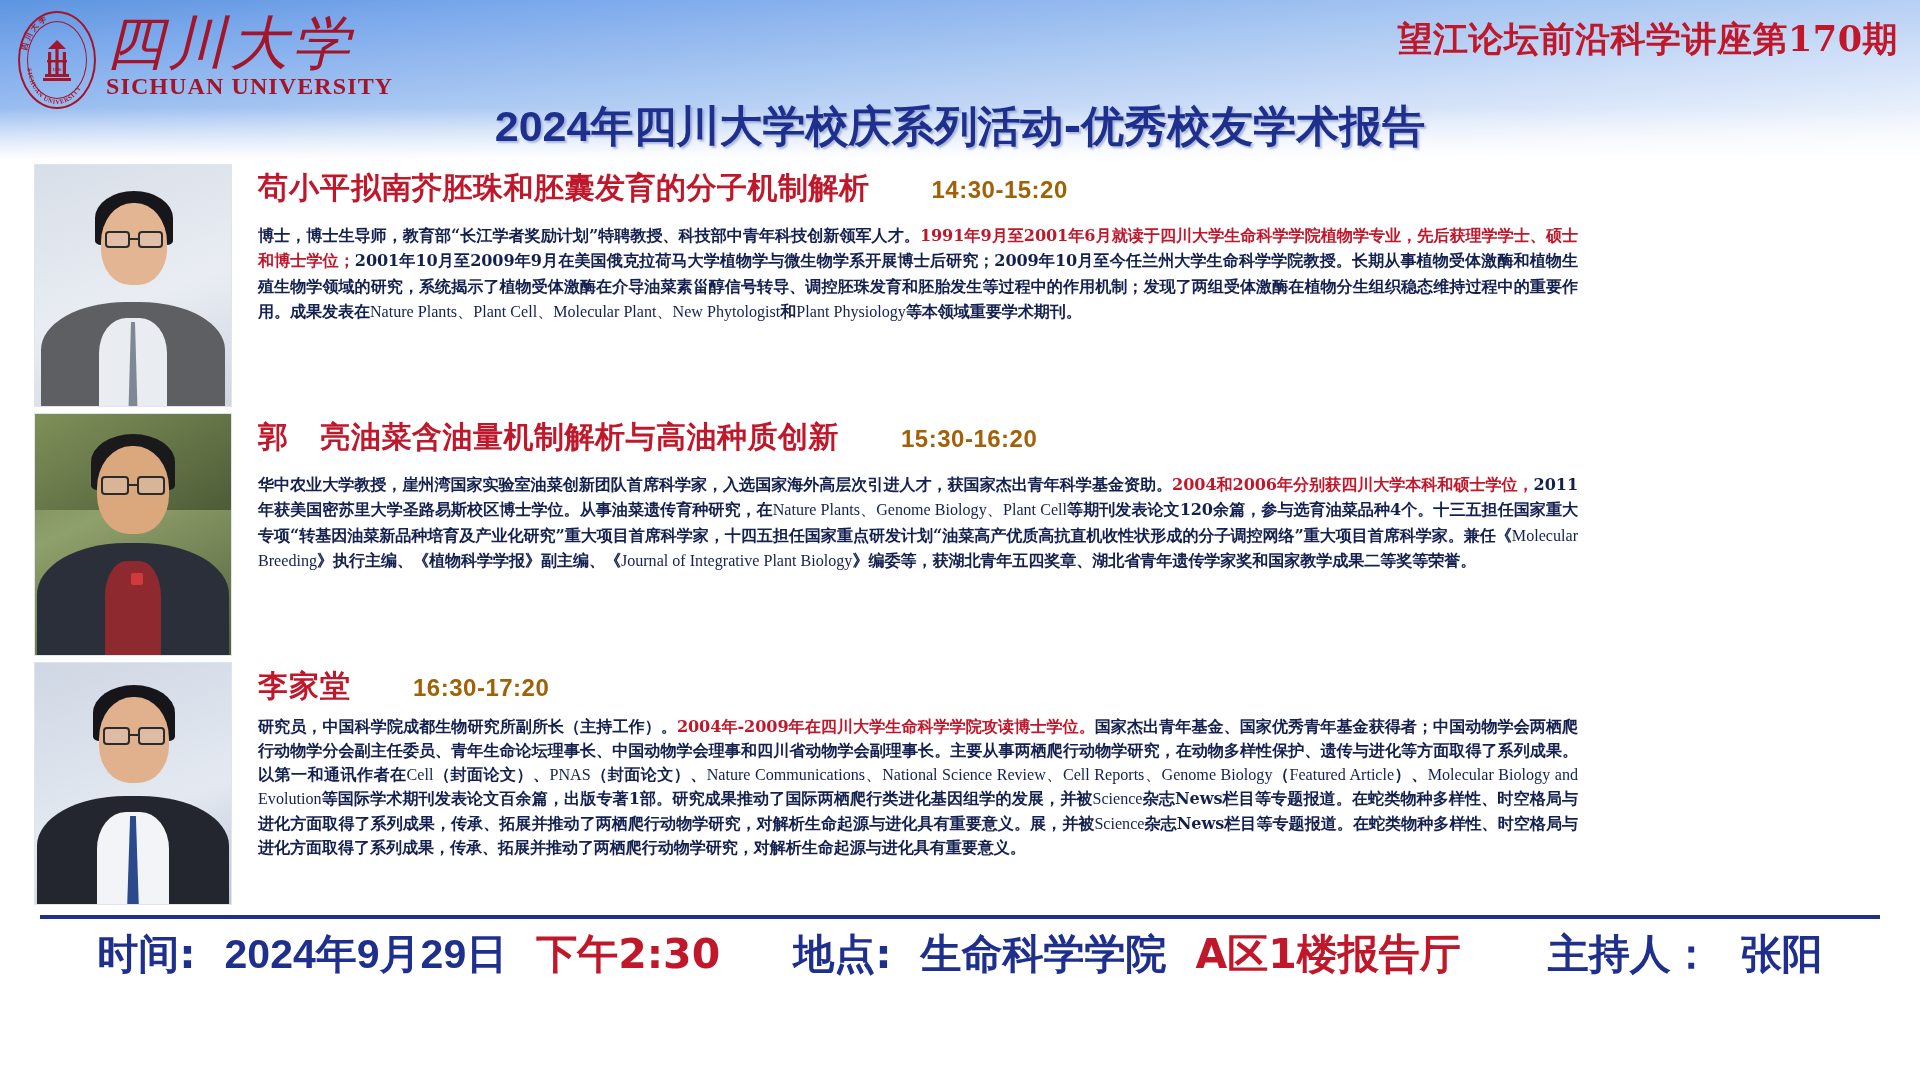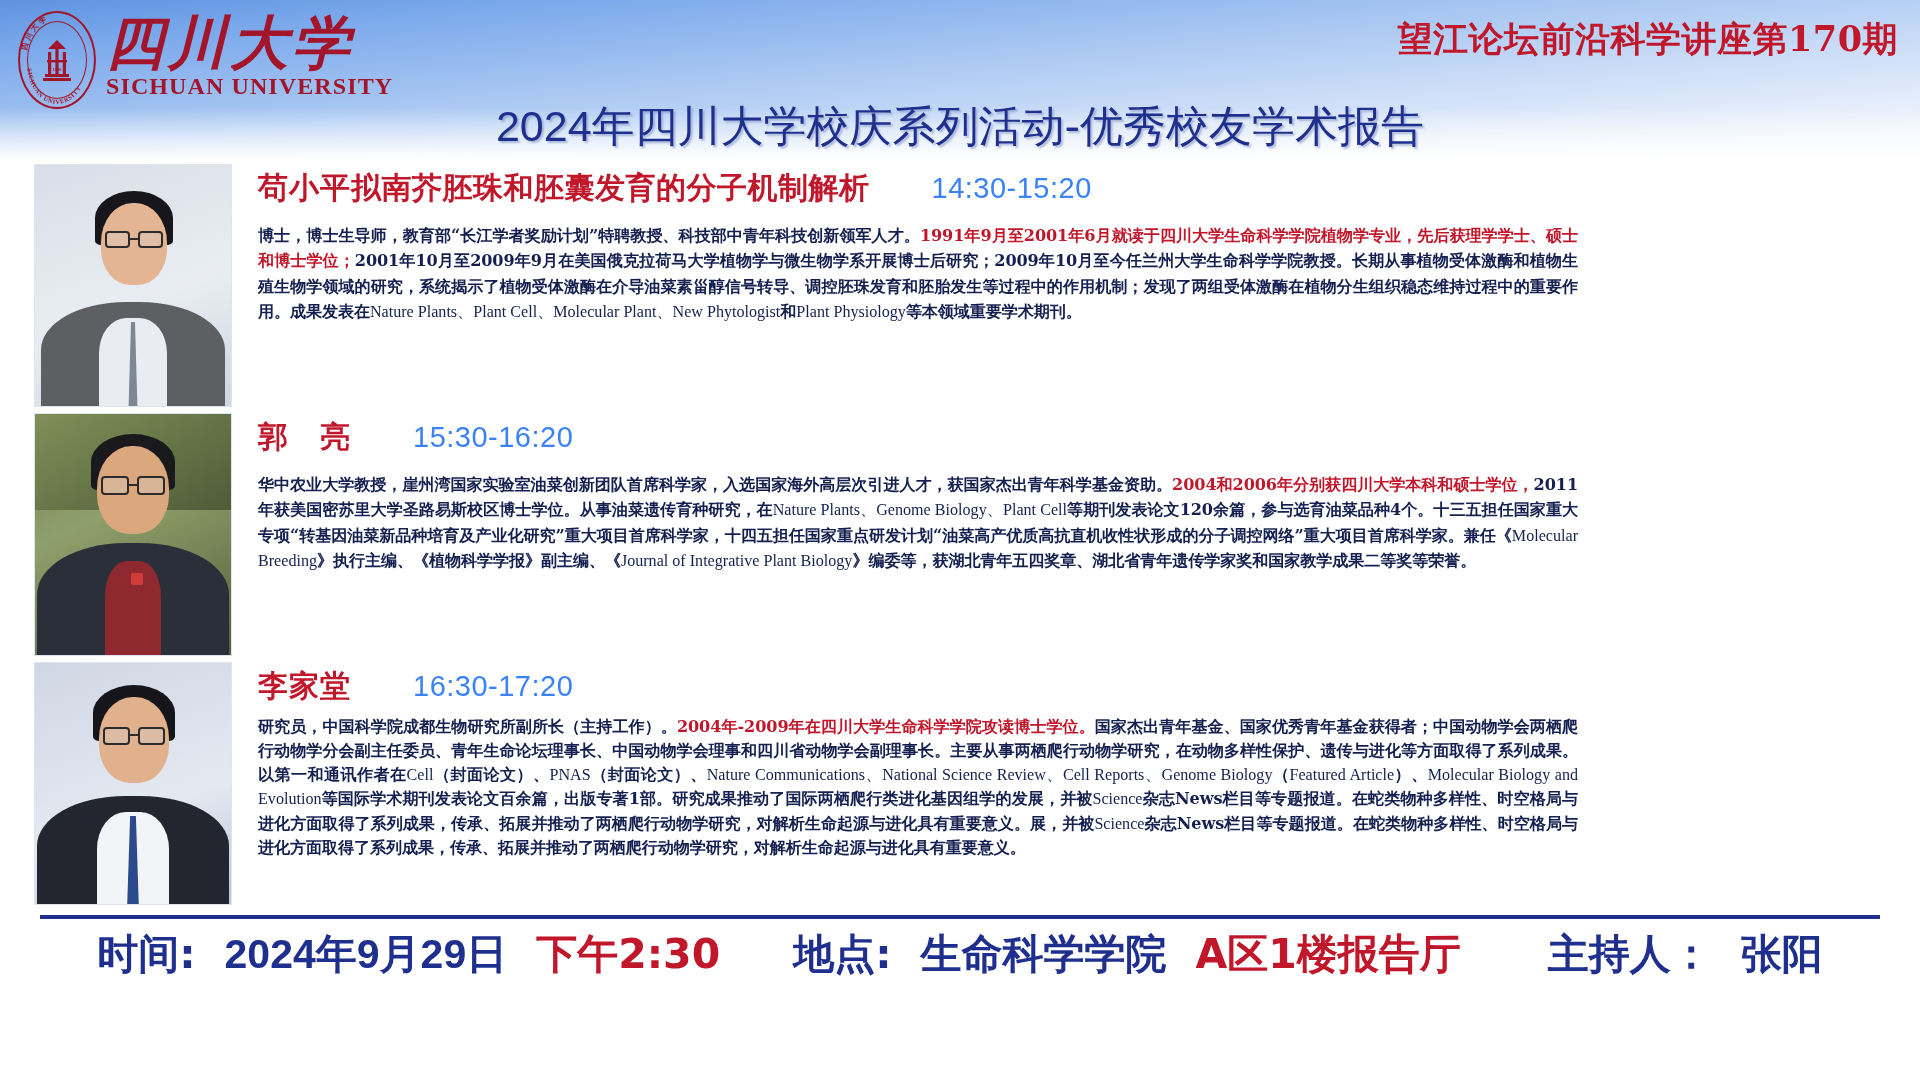--- a/index.html
+++ b/index.html
@@ -70,21 +70,21 @@
     position: absolute;
     left: 0; top: 0; width: 86px; height: 104px;
   }
   .wordmark {
     margin-left: 6px;
     padding-top: 4px;
   }
   .wordmark .cn {
     font-family: "DejaVu Serif", serif;
     font-size: 58px;
-    font-weight: 700;
+    font-weight: 400;
     color: #a3152a;
     letter-spacing: 4px;
     line-height: 1.08;
     font-style: italic;
     white-space: nowrap;
   }
   .wordmark .en {
     font-family: "Liberation Serif", serif;
     font-size: 24px;
     font-weight: 700;
@@ -114,21 +114,21 @@
     position: absolute;
     left: 0; right: 0;
     top: 98px;
     text-align: center;
     z-index: 6;
     white-space: nowrap;
   }
   .poster-title span {
     font-family: "DejaVu Sans", sans-serif;
     font-size: 43px;
-    font-weight: 400;
+    font-weight: 700;
     color: #1f2f8e;
     letter-spacing: 0px;
     text-shadow: 2px 2px 2px rgba(120,140,190,0.55);
   }
   .poster-title .year {
     font-family: "Liberation Sans", sans-serif;
     color: #1f2f8e;
   }
 
   
@@ -172,23 +172,23 @@
   }
   .speaker-topic {
     font-family: "DejaVu Sans", sans-serif;
     font-size: 30px;
     font-weight: 700;
     color: #c0172a;
     letter-spacing: 0.5px;
   }
   .speaker-time {
     font-family: "Liberation Sans", sans-serif;
-    font-size: 29px;
-    font-weight: 400;
-    color: #3b82f6;
+    font-size: 24px;
+    font-weight: 700;
+    color: #a16207;
     margin-left: 62px;
     letter-spacing: 0.5px;
   }
   .speaker-bio {
     margin-top: 14px;
     font-family: "DejaVu Serif", serif;
     font-size: 16.1px;
     line-height: 1.58;
     color: #14204f;
     text-align: justify;
@@ -326,20 +326,21 @@
         <div class="pf p-hair" style="left:56px;top:20px;width:84px;height:56px;background:#1a1a1d;"></div>
         <div class="pf p-head" style="left:62px;top:32px;width:72px;height:88px;background:#dba87d;"></div>
         <div class="pf p-glass" style="left:66px;top:62px;width:28px;height:19px;"></div>
         <div class="pf p-glass" style="left:102px;top:62px;width:28px;height:19px;"></div>
         <div class="pf p-glass-bridge" style="left:94px;top:70px;width:8px;"></div>
         <div class="pf" style="left:96px;bottom:70px;width:12px;height:12px;background:#d13a3a;border-radius:2px;"></div>
       </div>
       <div class="speaker-text">
         <div class="speaker-head">
           <span class="speaker-name">郭　亮</span>
+          <span class="speaker-topic">油菜含油量机制解析与高油种质创新</span>
           <span class="speaker-time">15:30-16:20</span>
         </div>
         <div class="speaker-bio"><span>华中农业大学教授，崖州湾国家实验室油菜创新团队首席科学家，入选国家海外高层次引进人才，获国家杰出青年科学基金资助。</span><span class="hl">2004和2006年分别获四川大学本科和硕士学位，</span><span>2011年获美国密苏里大学圣路易斯校区博士学位。从事油菜遗传育种研究，在</span><span class="lat">Nature Plants、Genome Biology、Plant Cell</span><span>等期刊发表论文120余篇，参与选育油菜品种4个。十三五担任国家重大专项“转基因油菜新品种培育及产业化研究”重大项目首席科学家，十四五担任国家重点研发计划“油菜高产优质高抗直机收性状形成的分子调控网络”重大项目首席科学家。兼任《</span><span class="lat">Molecular Breeding</span><span>》执行主编、《植物科学学报》副主编、《</span><span class="lat">Journal of Integrative Plant Biology</span><span>》编委等，获湖北青年五四奖章、湖北省青年遗传学家奖和国家教学成果二等奖等荣誉。</span></div>
       </div>
     </div>
 
     <div class="speaker compact">
       <div class="photo">
         <div class="pf p-bg p3-bg"></div>
         <div class="pf p-body" style="left:2px;right:2px;bottom:0;height:108px;background:#23262e;"></div>

